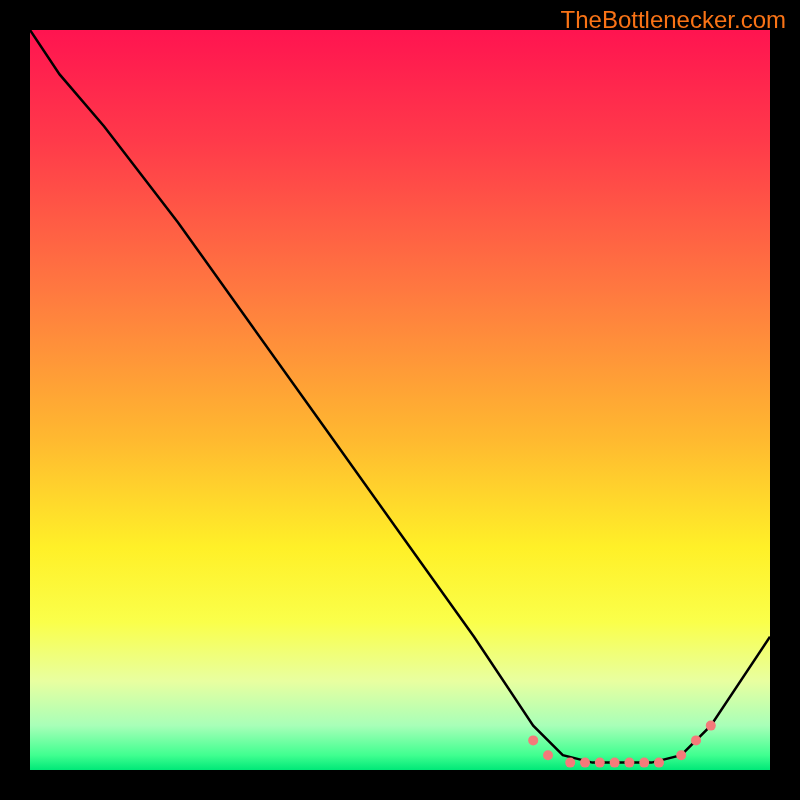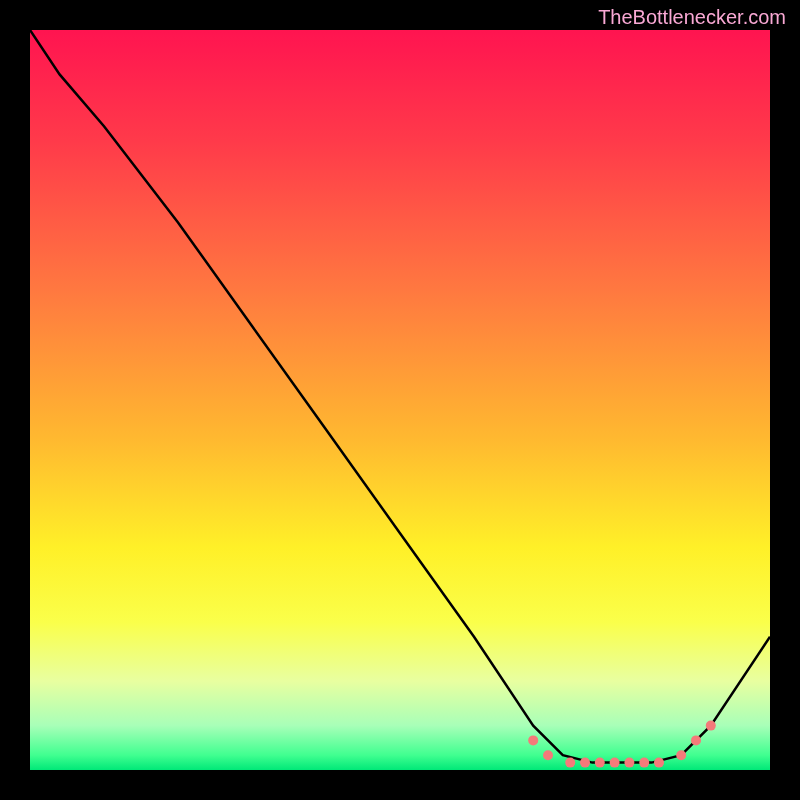--- a/index.html
+++ b/index.html
@@ -8,22 +8,22 @@
     height: 800px;
     background: #000;
     font-family: Arial, sans-serif;
     position: relative;
     overflow: hidden;
   }
   .watermark {
     position: absolute;
     top: 6px;
     right: 14px;
-    color: #f9a8d4;
-    font-size: 20px;
+    color: #f97316;
+    font-size: 24px;
     font-weight: 500;
     z-index: 10;
   }
   .chart-frame {
     position: absolute;
     left: 30px;
     top: 30px;
     width: 740px;
     height: 740px;
     background: #000;

